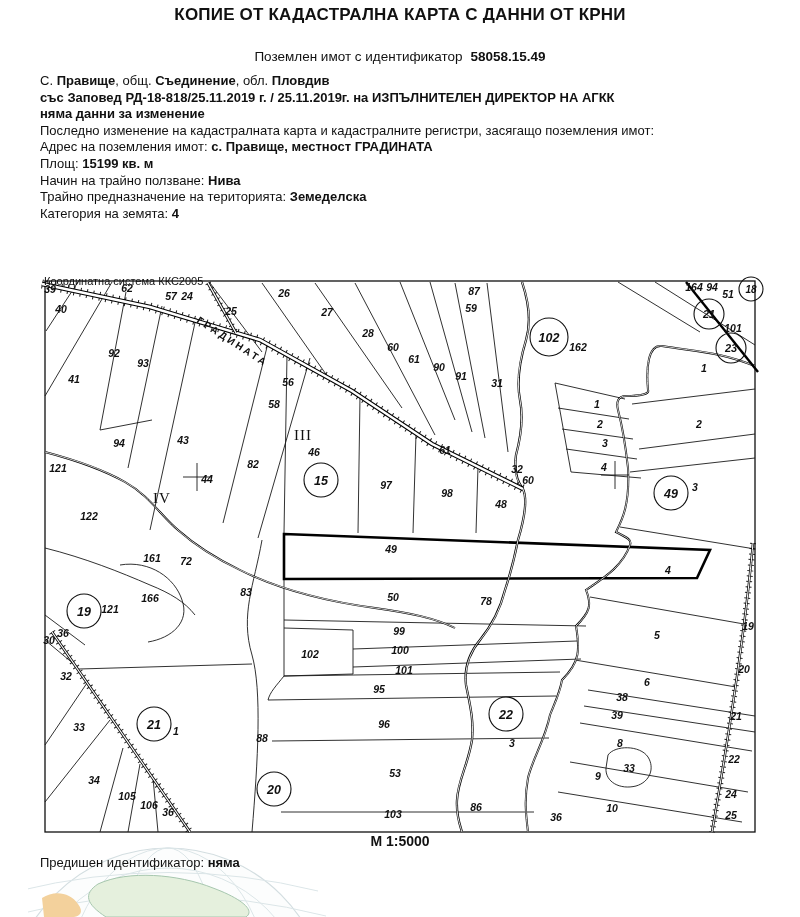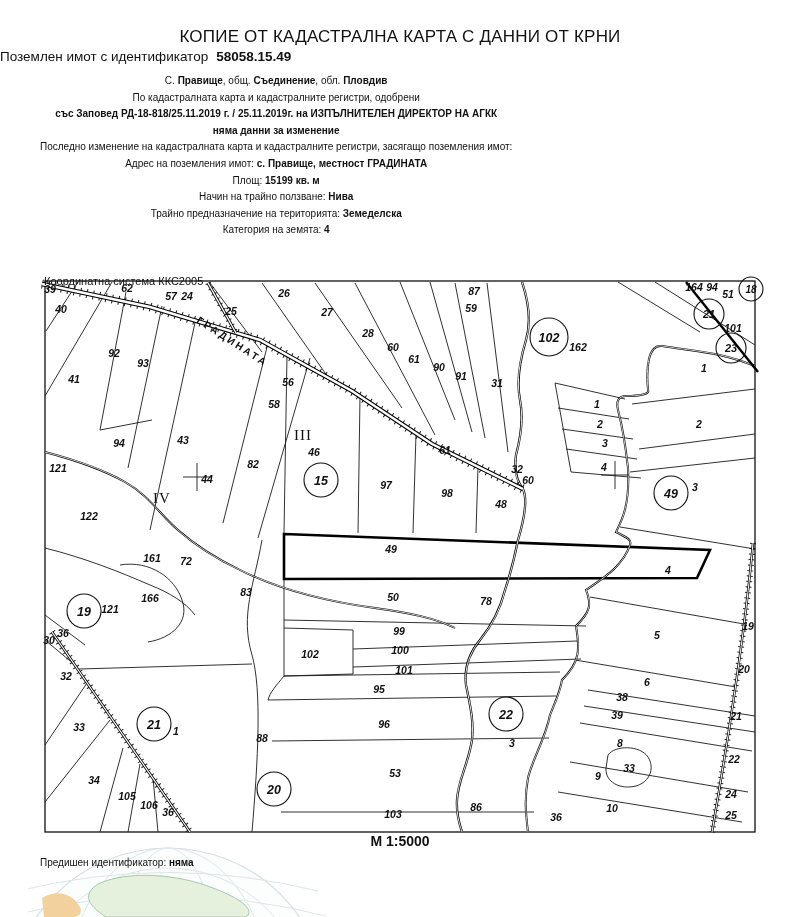--- a/index.html
+++ b/index.html
@@ -1,24 +1,24 @@
 <!DOCTYPE html>
 <html><head>
 <meta charset="utf-8">
 <style>
   html,body{margin:0;padding:0;}
   body{width:800px;height:917px;background:#ffffff;overflow:hidden;position:relative;
        font-family:"Liberation Sans",sans-serif;color:#111;}
-  .title{position:absolute;top:27px;left:0;width:800px;text-align:center;
-         font-size:17px;font-weight:400;letter-spacing:.2px;}
-  .subtitle{position:absolute;top:49px;left:0;width:800px;text-align:left;font-size:13.5px;}
+  .title{position:absolute;top:5px;left:0;width:800px;text-align:center;
+         font-size:17px;font-weight:700;letter-spacing:.2px;}
+  .subtitle{position:absolute;top:49px;left:0;width:800px;text-align:center;font-size:13.5px;}
   .subtitle b{margin-left:8px;}
   .info{position:absolute;left:40px;top:73px;z-index:2;}
   .footer{position:absolute;left:40px;top:855px;z-index:2;}
-  .seg-line{font-size:10px;line-height:16.6px;white-space:nowrap;text-align:center;}
+  .seg-line{font-size:13px;line-height:16.6px;white-space:nowrap;}
   .coord{position:absolute;left:44px;top:275px;font-size:11px;z-index:2;}
   .scale{position:absolute;top:833px;left:0;width:800px;text-align:center;
          font-size:14px;font-weight:700;z-index:2;}
   svg.map{position:absolute;left:0;top:0;z-index:1;}
   svg.wm{position:absolute;left:28px;top:836px;z-index:0;}
   .lbl-num{font:italic 700 10.5px "Liberation Sans",sans-serif;fill:#101010;text-anchor:middle;}
   .lbl-roman{font:400 15px "Liberation Serif",serif;fill:#101010;text-anchor:middle;letter-spacing:1px;}
   .lbl-circled{font:italic 700 12.5px "Liberation Sans",sans-serif;fill:#101010;text-anchor:middle;}
   .lbl-circle{fill:none;stroke:#101010;stroke-width:1.1;}
   .lbl-road{font:700 10px "Liberation Sans",sans-serif;fill:#101010;letter-spacing:2.5px;}
@@ -27,21 +27,20 @@
 <body>
 
 <div class="title">КОПИЕ ОТ КАДАСТРАЛНА КАРТА С ДАННИ ОТ КРНИ</div>
 
 <div class="subtitle">
   <span>Поземлен имот с  идентификатор</span><b>58058.15.49</b>
 </div>
 
 <div class="info">
     <div class="seg-line"><span>С. </span><b>Правище</b><span>, общ. </span><b>Съединение</b><span>, обл. </span><b>Пловдив</b></div>
-    <div class="seg-line"><span>По кадастралната карта и кадастралните регистри, одобрени</span></div>
     <div class="seg-line"><b>със Заповед РД-18-818/25.11.2019 г. / 25.11.2019г. на ИЗПЪЛНИТЕЛЕН ДИРЕКТОР НА АГКК</b></div>
     <div class="seg-line"><b>няма данни за изменение</b></div>
     <div class="seg-line"><span>Последно изменение на кадастралната карта и кадастралните регистри, засягащо поземления имот:</span></div>
     <div class="seg-line"><span>Адрес на поземления имот: </span><b>с. Правище, местност ГРАДИНАТА</b></div>
     <div class="seg-line"><span>Площ: </span><b>15199 кв. м</b></div>
     <div class="seg-line"><span>Начин на трайно ползване: </span><b>Нива</b></div>
     <div class="seg-line"><span>Трайно предназначение на територията: </span><b>Земеделска</b></div>
     <div class="seg-line"><span>Категория на земята: </span><b>4</b></div>
   </div>
 

